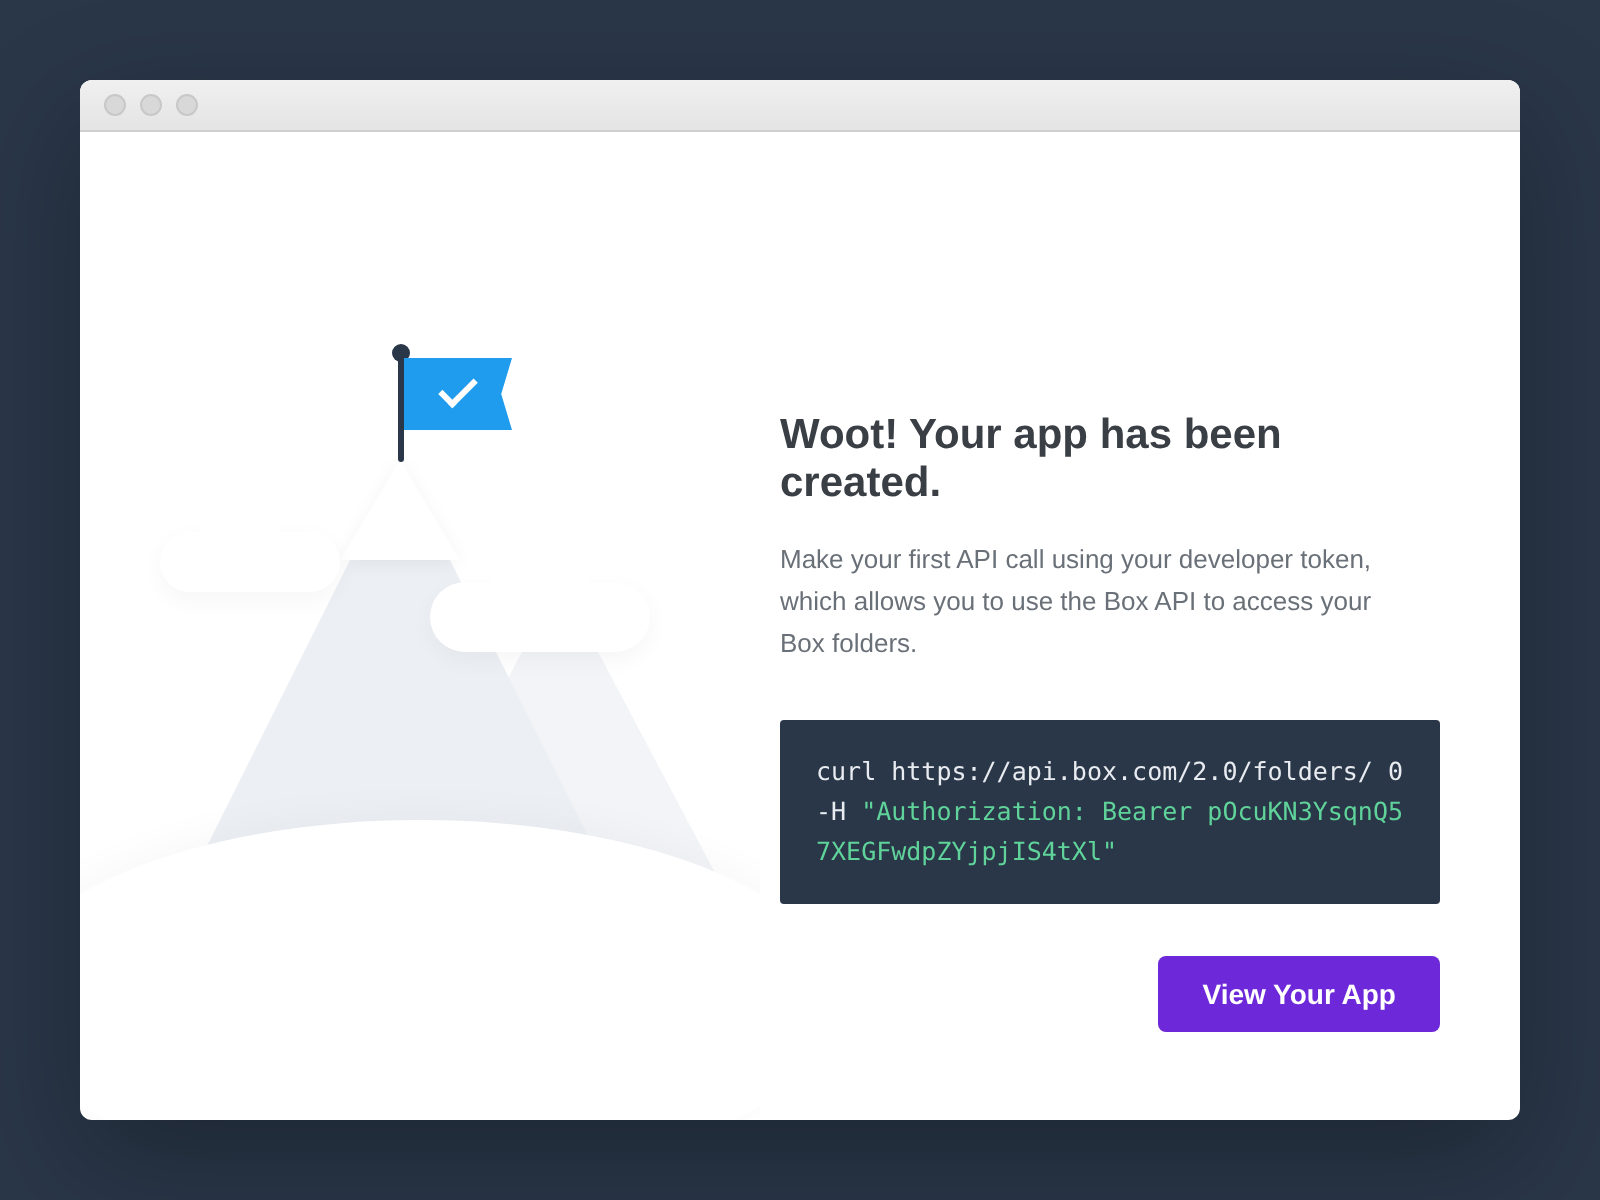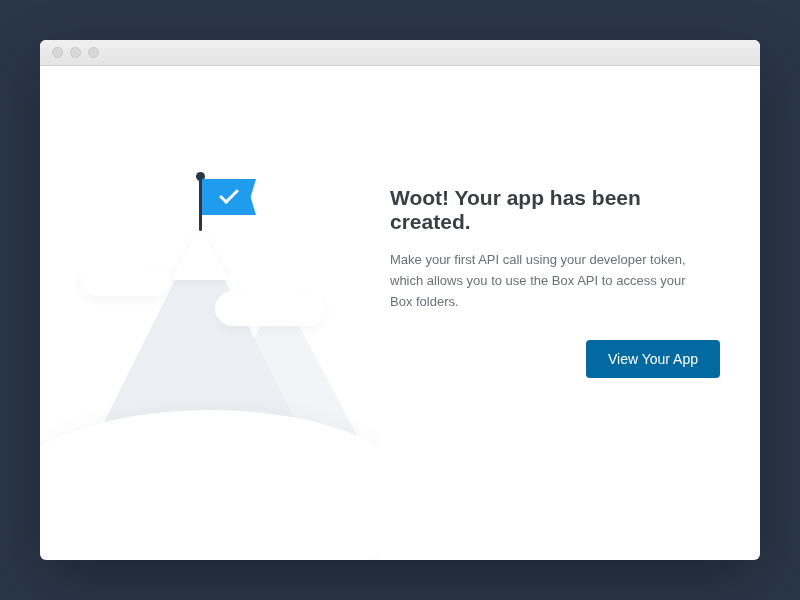--- a/index.html
+++ b/index.html
@@ -153,20 +153,21 @@
   left: 20px;
   width: 200px;
   height: 90px;
   background: #ffffff;
   border-radius: 50%;
 }
 
 .right {
   flex: 1;
   padding: 120px 40px 0 10px;
+  margin-top: 20px;
 }
 .heading {
   font-size: 21px;
   font-weight: 600;
   color: #3a3f45;
   margin-bottom: 16px;
 }
 .subtext {
   font-size: 13px;
   line-height: 1.6;
@@ -184,28 +185,28 @@
   border-radius: 2px;
   margin-bottom: 26px;
   word-break: break-all;
 }
 .code-str { color: #5fd39a; }
 .button-row {
   display: flex;
   justify-content: flex-end;
 }
 .primary-btn {
-  background: #0369a1;
+  background: #6d28d9;
   color: #ffffff;
   border: none;
   padding: 11px 22px;
   font-size: 14px;
   border-radius: 4px;
   cursor: pointer;
-  font-weight: 400;
+  font-weight: 700;
 }
 </style>
 </head>
 <body>
 
 <div class="window">
   <div class="titlebar">
     <div class="tl-dot"></div>
     <div class="tl-dot"></div>
     <div class="tl-dot"></div>
@@ -221,18 +222,22 @@
       <div class="flag-knob"></div>
       <div class="flag">
         <div class="check"></div>
       </div>
       <div class="cloud-base2"></div>
       <div class="cloud-base"></div>
     </div>
     <div class="right">
       <h1 class="heading">Woot! Your app has been created.</h1>
       <p class="subtext">Make your first API call using your developer token, which allows you to use the Box API to access your Box folders.</p>
+      <div class="codeblock">
+        <div>curl https://api.box.com/2.0/folders/ 0</div>
+        <div><span>-H </span><span class="code-str">"Authorization: Bearer pOcuKN3YsqnQ57XEGFwdpZYjpjIS4tXl"</span></div>
+      </div>
       <div class="button-row">
         <button class="primary-btn">View Your App</button>
       </div>
     </div>
   </div>
 </div>
 
 </body></html>

